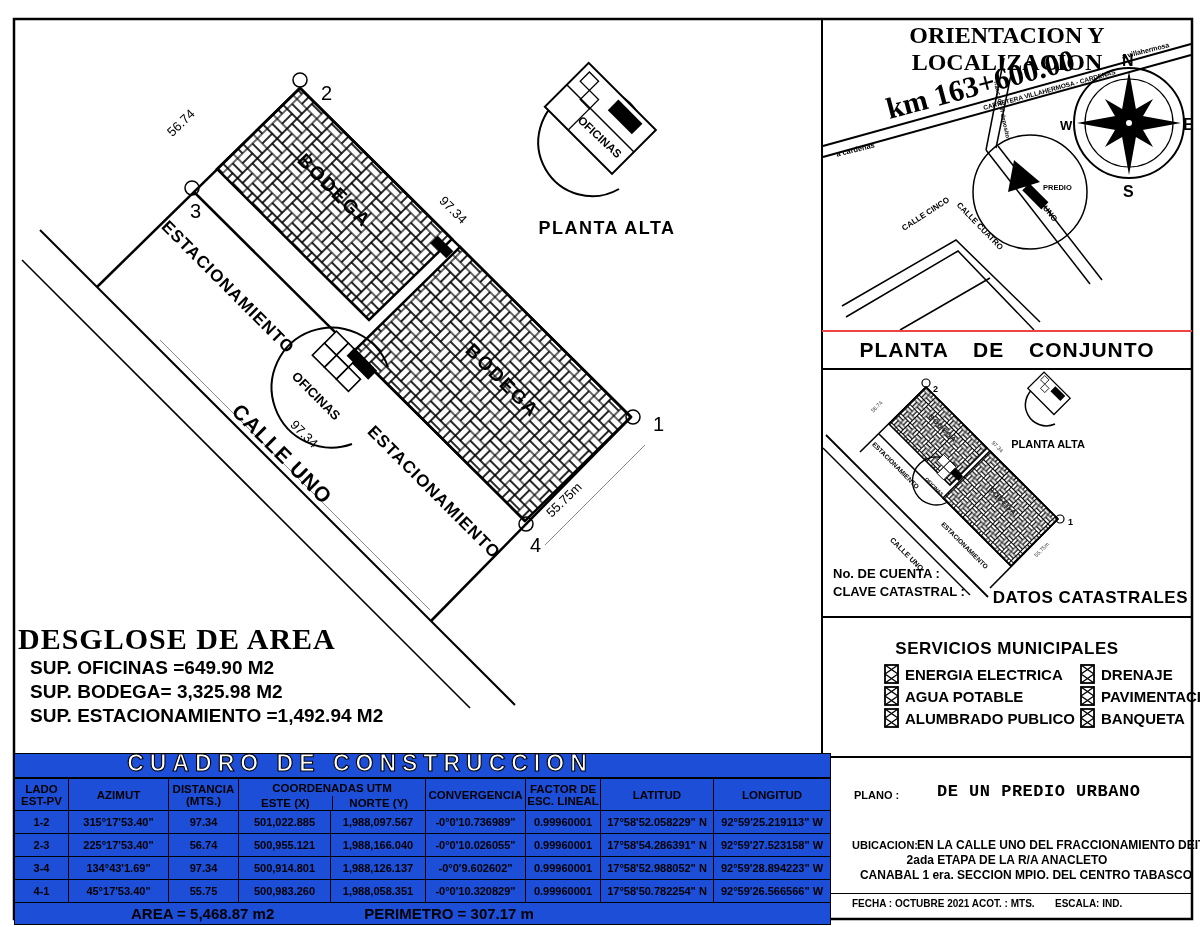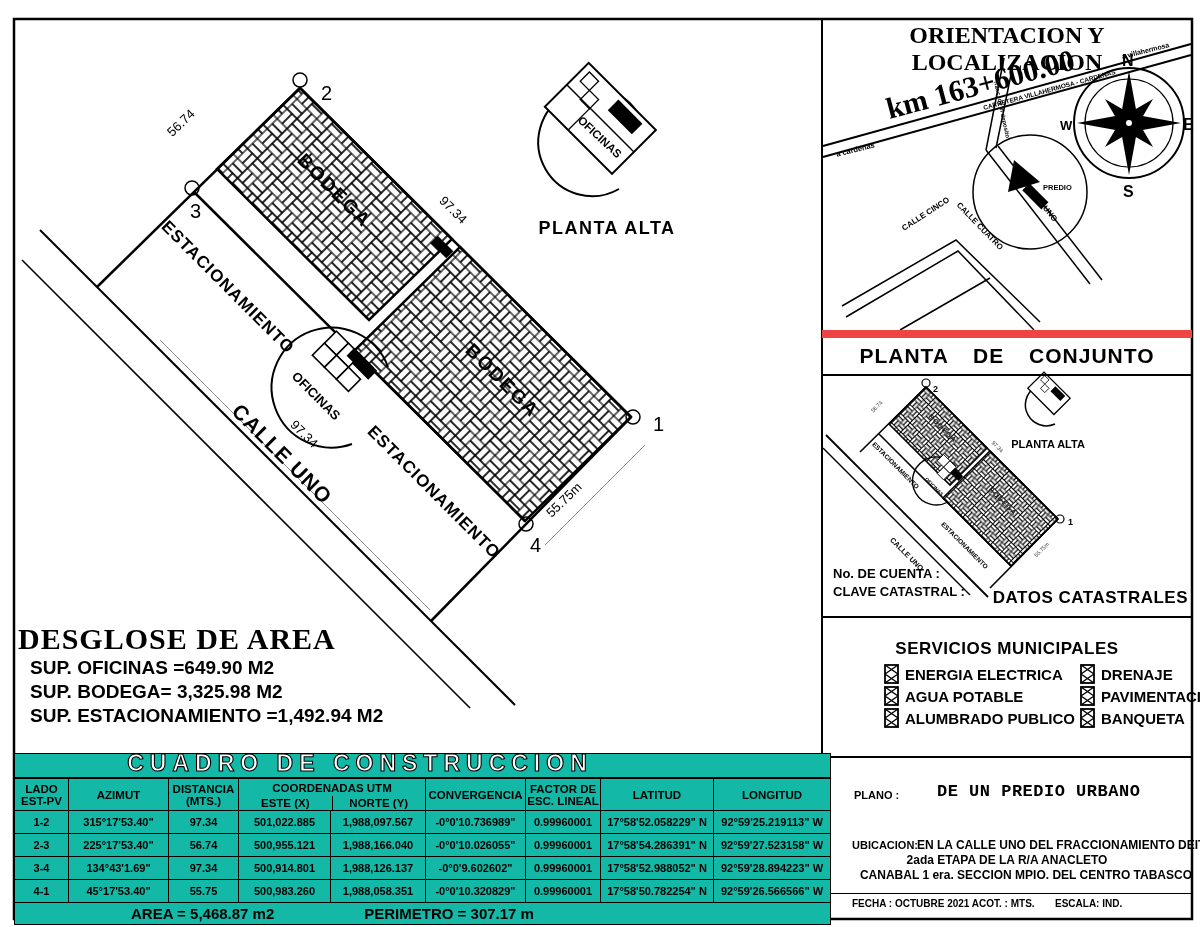--- a/index.html
+++ b/index.html
@@ -5,21 +5,21 @@
   html,body{margin:0;padding:0;background:#fff;}
   #sheet{position:relative;width:1200px;height:927px;background:#fff;overflow:hidden;
          font-family:"Liberation Sans",sans-serif;color:#000;}
   .abs{position:absolute;}
   svg text{font-family:"Liberation Sans",sans-serif;}
   svg .serif{font-family:"Liberation Serif",serif;}
 
   
   #orient-title{left:826px;top:22px;width:362px;text-align:center;
     font-family:"Liberation Serif",serif;font-weight:bold;font-size:24px;letter-spacing:0px;}
-  #conjunto-header{left:822px;top:330px;width:370px;height:36px;border-top:8px solid #ef4444;
+  #conjunto-header{left:822px;top:330px;width:370px;height:36px;border-top:2px solid #ef4444;
     border-bottom:2px solid #000;display:flex;align-items:center;justify-content:center;
     font-weight:bold;font-size:21px;word-spacing:18px;letter-spacing:1px;}
   #datos-cuenta{left:833px;top:566px;font-size:13px;font-weight:bold;}
   #datos-clave{left:833px;top:584px;font-size:13px;font-weight:bold;}
   #datos-title{left:960px;top:588px;width:228px;text-align:right;font-size:17px;font-weight:bold;letter-spacing:0.5px;}
   #servicios{left:822px;top:617px;width:370px;height:167px;}
   #servicios .title{text-align:center;margin-top:22px;font-size:17px;font-weight:bold;letter-spacing:0.5px;}
   .svc-col{position:absolute;top:46px;padding-left:40px;}
   .svc-item{display:flex;align-items:center;height:22px;}
   .svc-item .lbl{font-size:15px;font-weight:bold;margin-left:6px;white-space:nowrap;}
@@ -35,21 +35,21 @@
   #titulo .rule{position:absolute;left:0;top:136px;width:370px;border-top:1.5px solid #000;}
   #fecha{left:30px;top:141px;font-size:10px;font-weight:bold;}
   #escala{left:196px;top:141px;font-size:10px;font-weight:bold;padding-left:37px;}
 
   
   #desglose{left:18px;top:622px;width:430px;}
   #desglose .title{font-family:"Liberation Serif",serif;font-weight:bold;font-size:30px;letter-spacing:1px;}
   #desglose .item{font-size:19px;font-weight:bold;margin-left:12px;line-height:24px;white-space:nowrap;}
 
   
-  #cuadro{left:14px;top:753px;width:817px;border-collapse:collapse;table-layout:fixed;background:#14b8a6;}
+  #cuadro{left:14px;top:753px;width:817px;border-collapse:collapse;table-layout:fixed;background:#1d4ed8;}
   #cuadro td,#cuadro th{border:1.5px solid #000;padding:0;text-align:center;vertical-align:middle;
     font-size:11px;font-weight:bold;white-space:nowrap;overflow:hidden;}
   #cuadro .titlecell{height:21px;border-bottom:2px solid #000;}
   #cuadro th{height:31px;font-size:11.5px;line-height:12px;}
   #cuadro td.data{height:22px;}
   #cuadro .coordwrap{display:flex;flex-direction:column;height:100%;}
   #cuadro .coordwrap .top{flex:1;display:flex;align-items:center;justify-content:center;}
   #cuadro .coordwrap .sub{display:flex;height:14px;}
   #cuadro .coordwrap .sub div{flex:1;display:flex;align-items:center;justify-content:center;}
   #cuadro .coordwrap .sub div:first-child{border-right:1.5px solid #000;}

